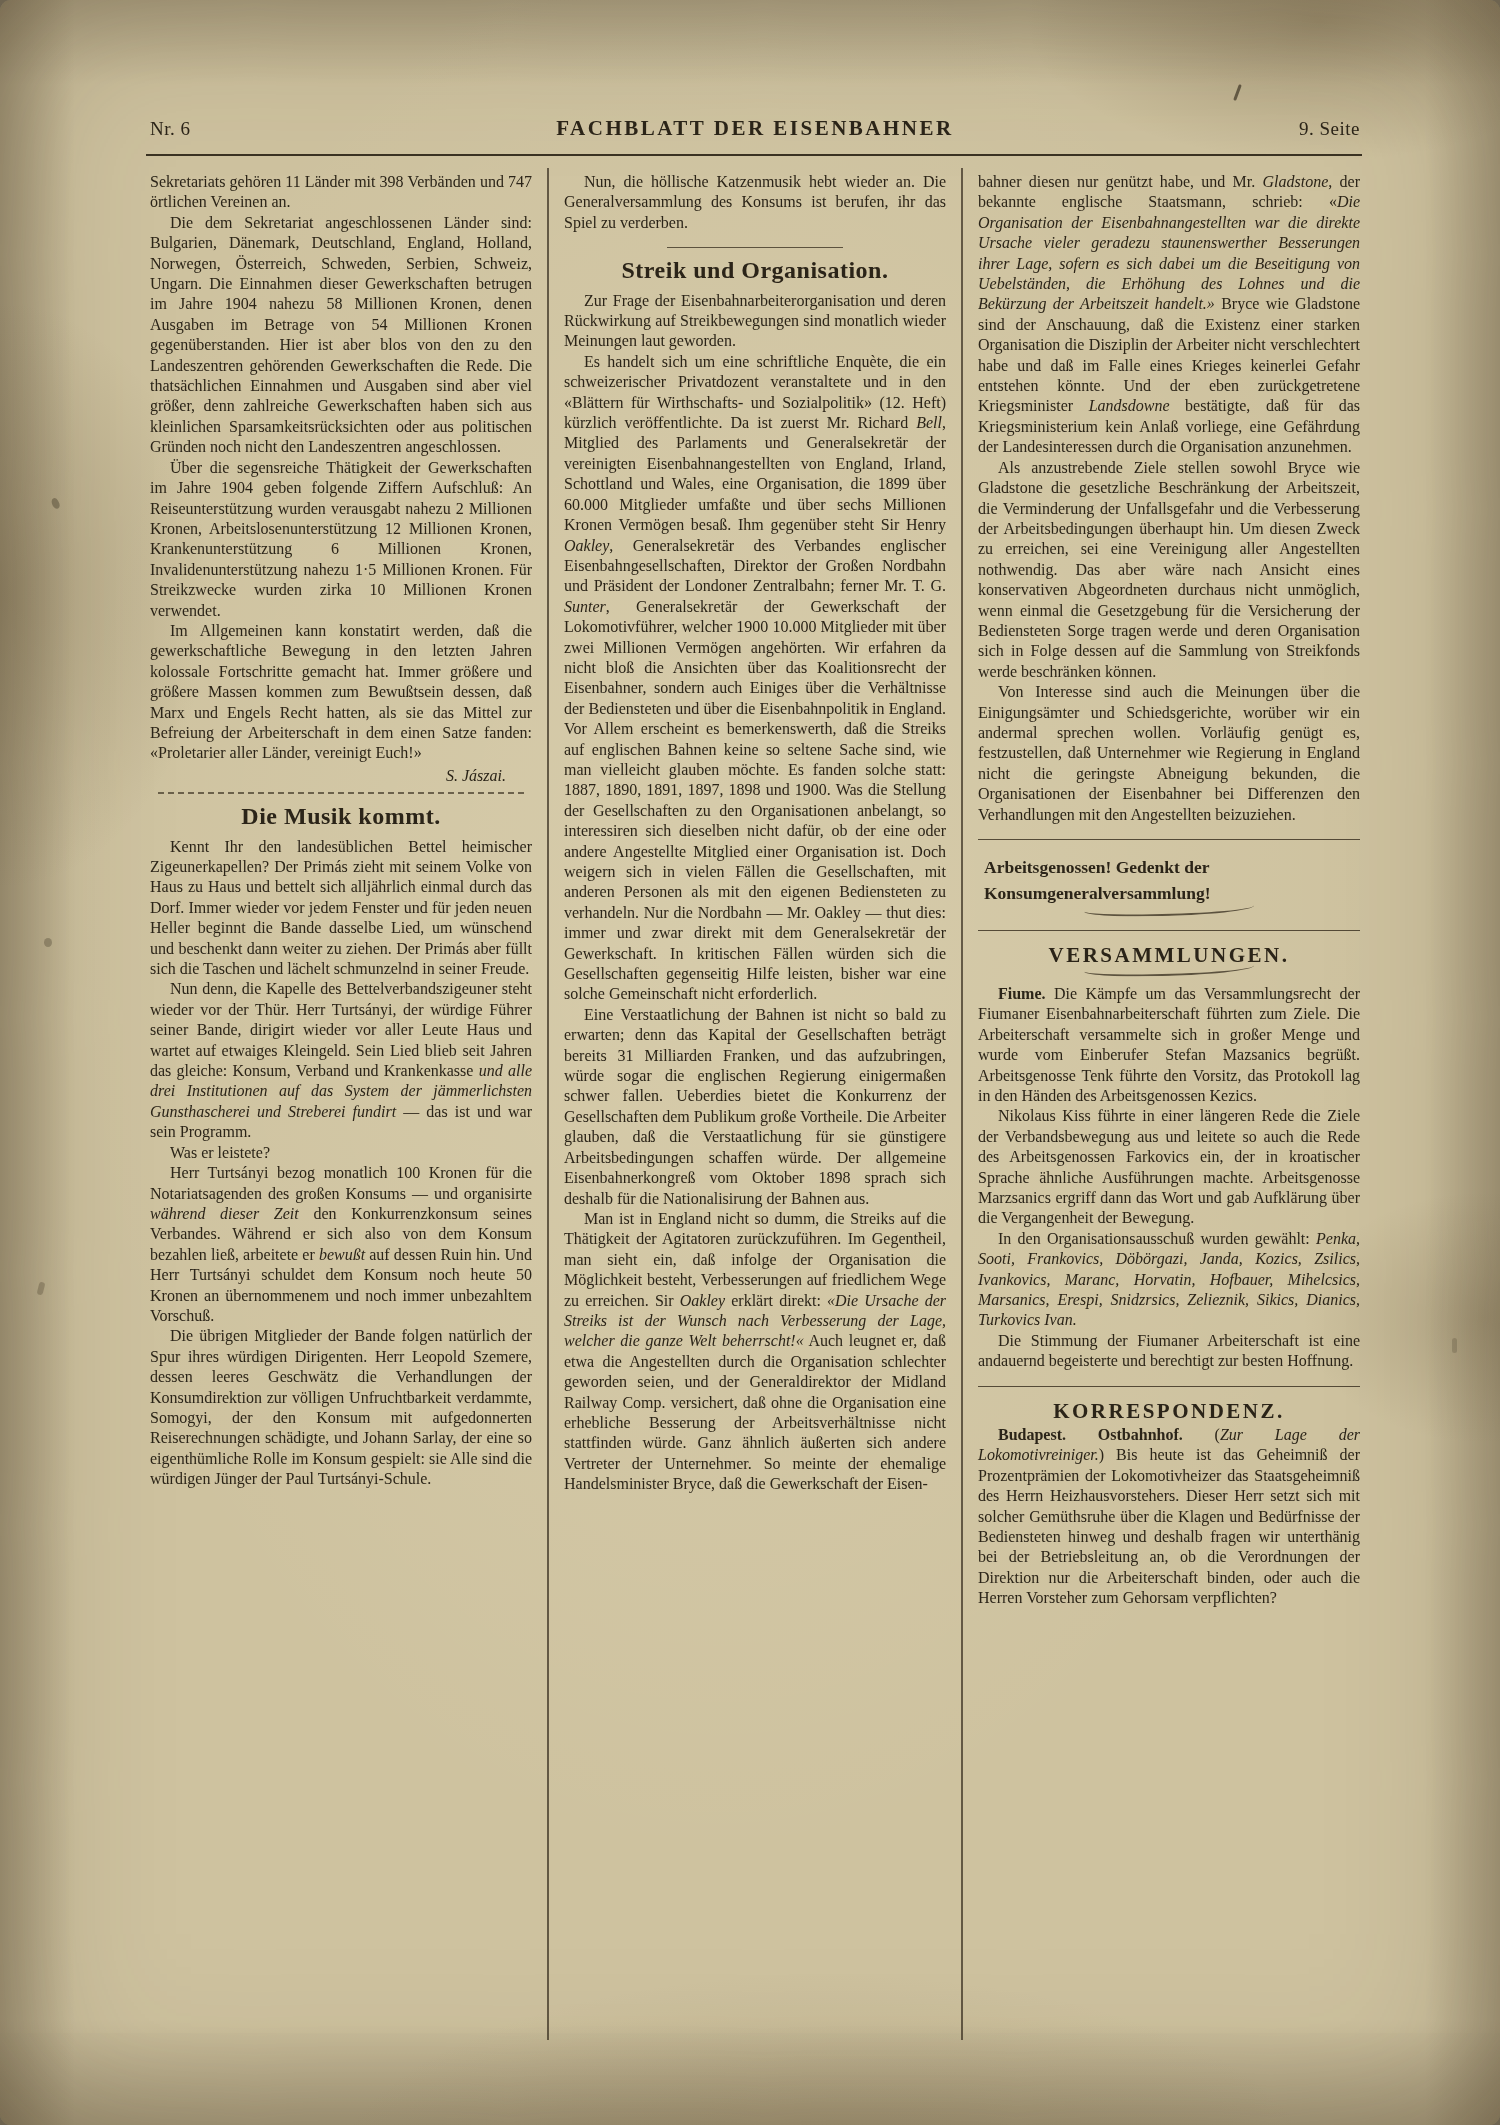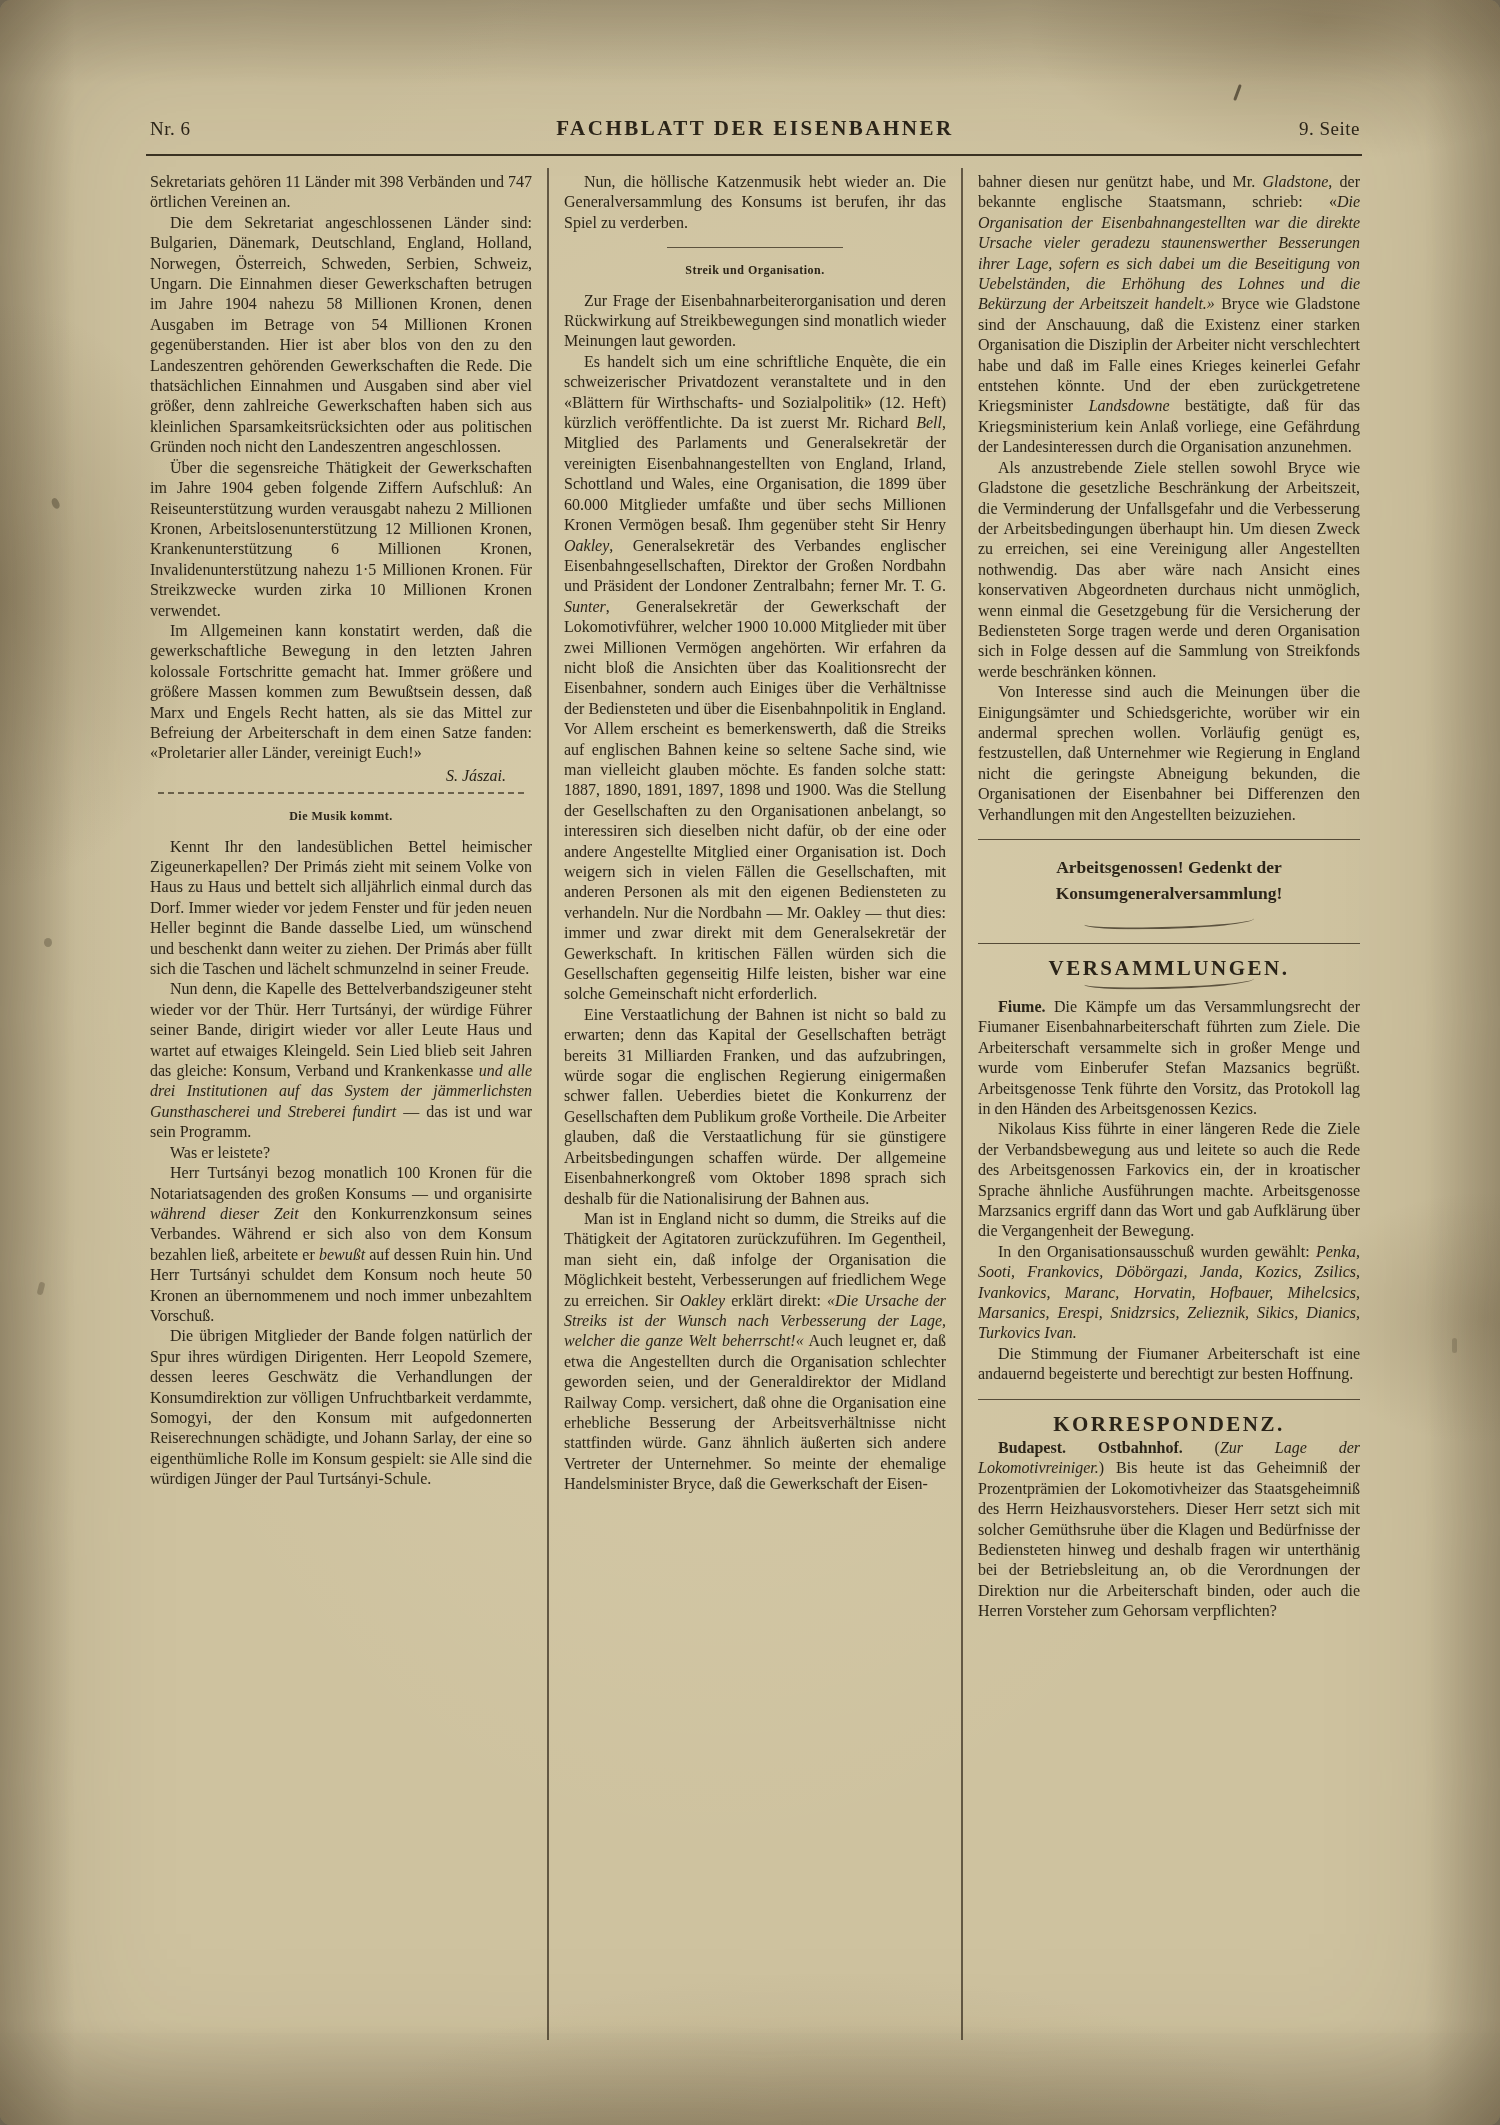--- a/index.html
+++ b/index.html
@@ -25,24 +25,24 @@
   .pageno{width:220px;text-align:right;font-size:19px;letter-spacing:.5px;}
   .head-rule{position:absolute;left:146px;top:154px;width:1216px;border-top:2.5px solid var(--rule,#3a3222);}
   .colrule{position:absolute;top:168px;width:2px;height:1872px;background:rgba(52,43,28,.7);}
   .colrule.r1{left:547px;}
   .colrule.r2{left:961px;}
   .content{position:absolute;left:150px;top:172px;width:1210px;display:flex;gap:32px;}
   .column{flex:1;min-width:0;font-size:16px;line-height:20.4px;text-align:justify;hyphens:auto;-webkit-hyphens:auto;}
   .blk{margin:0;}
   .p{text-indent:20px;}
   .p.noindent{text-indent:0;}
-  .heading{font-weight:bold;text-align:center;font-size:12px;letter-spacing:.5px;margin:12px 0 10px;text-indent:0;}
+  .heading{font-weight:bold;text-align:center;font-size:24px;letter-spacing:.5px;margin:12px 0 10px;text-indent:0;}
   .heading-caps{font-weight:bold;text-align:center;font-size:21px;letter-spacing:2.5px;margin:14px 0 4px;text-indent:0;}
   .notice-left{font-weight:bold;font-size:18px;line-height:1.42;letter-spacing:.8px;text-align:left;margin:16px 0 8px;text-indent:0;}
-  .notice-center{font-weight:bold;font-size:17.5px;text-align:center;line-height:1.5;margin:14px 6px 15px;text-indent:0;}
+  .notice-center{font-weight:bold;font-size:17.5px;text-align:left;line-height:1.5;margin:14px 6px 2px;text-indent:0;}
   .sig{font-style:italic;text-align:right;padding-right:26px;margin:2px 0 6px;text-indent:0;}
   .rule{border-top:1.8px solid rgba(52,43,28,.8);margin:14px 0 2px;}
   .rule-short{border-top:1.5px solid rgba(52,43,28,.75);width:46%;margin:14px auto 2px;}
   .dotted-rule{border-top:2px dashed rgba(52,43,28,.65);width:96%;margin:6px auto 4px;}
   .flourish{width:170px;height:8px;border-bottom:2px solid rgba(52,43,28,.75);border-radius:0 0 60% 40%/0 0 9px 6px;margin:-3px auto 8px;transform:rotate(-1deg);}
   .it{font-style:italic;}
   .bd{font-weight:bold;}
   .speck{position:absolute;background:rgba(40,32,18,.6);}
   .speck.s1{left:1236px;top:84px;width:3px;height:17px;transform:rotate(20deg);border-radius:2px;}
   .speck.s2{left:52px;top:498px;width:7px;height:11px;border-radius:60% 40% 50% 50%;transform:rotate(-28deg);opacity:.55;}

